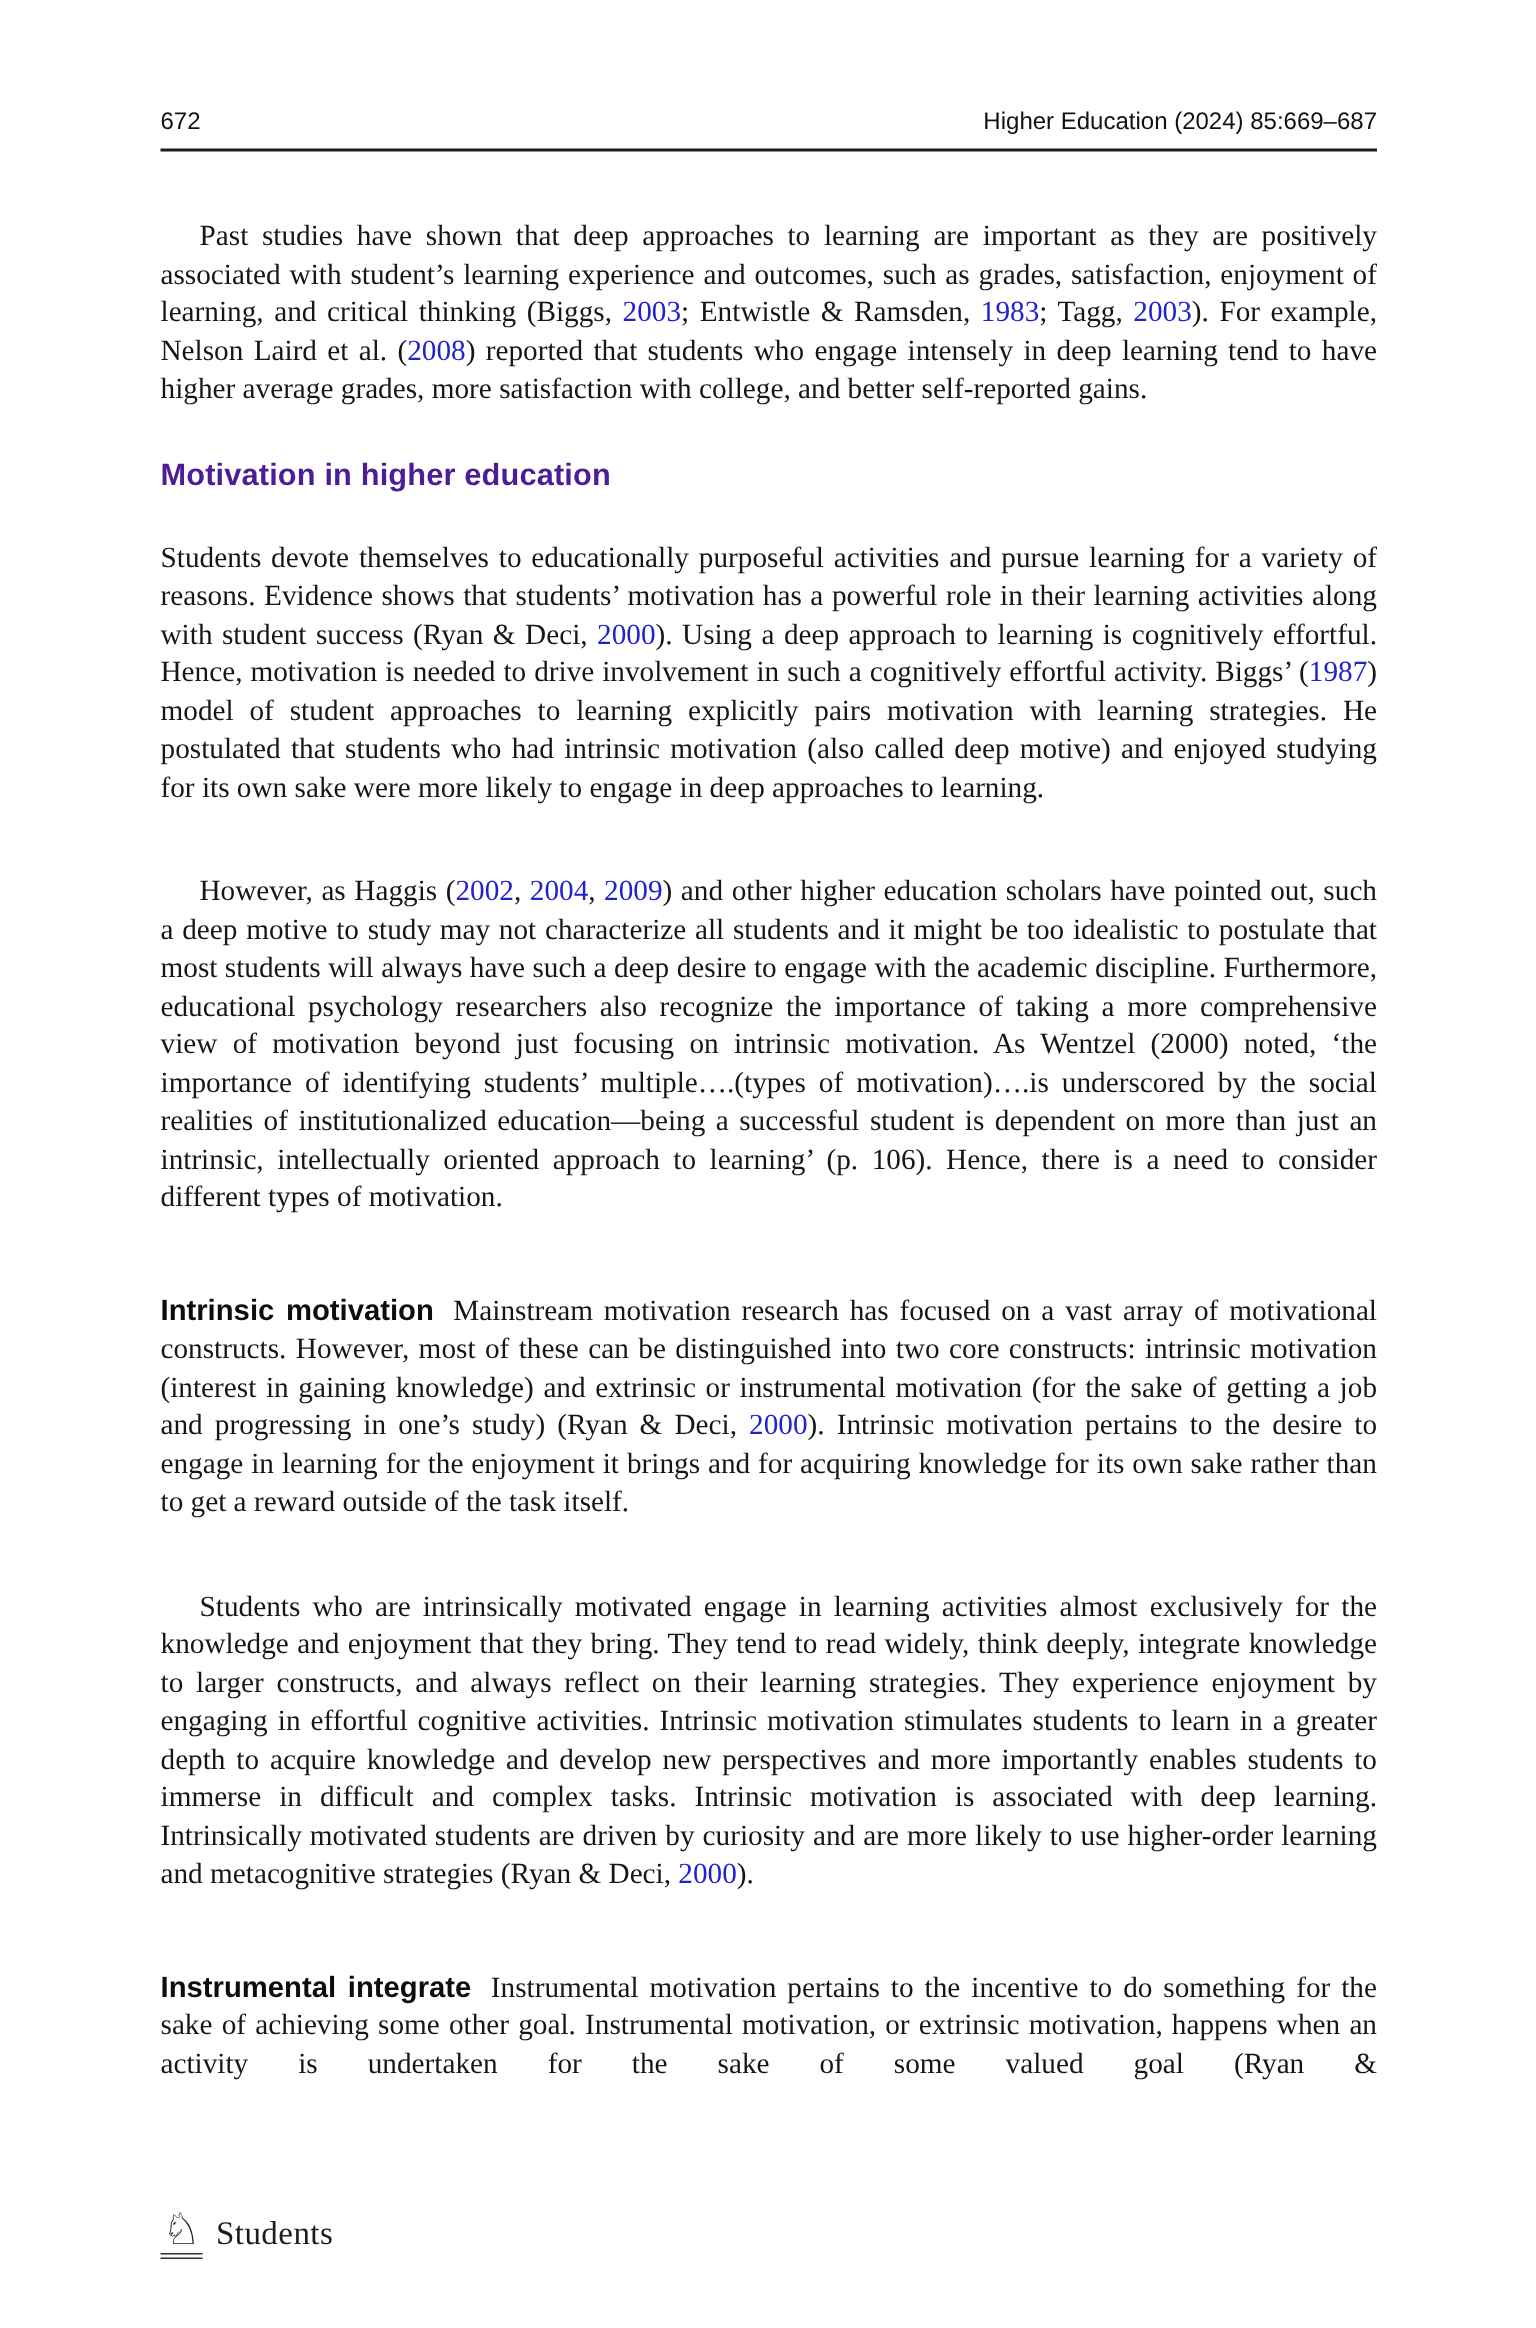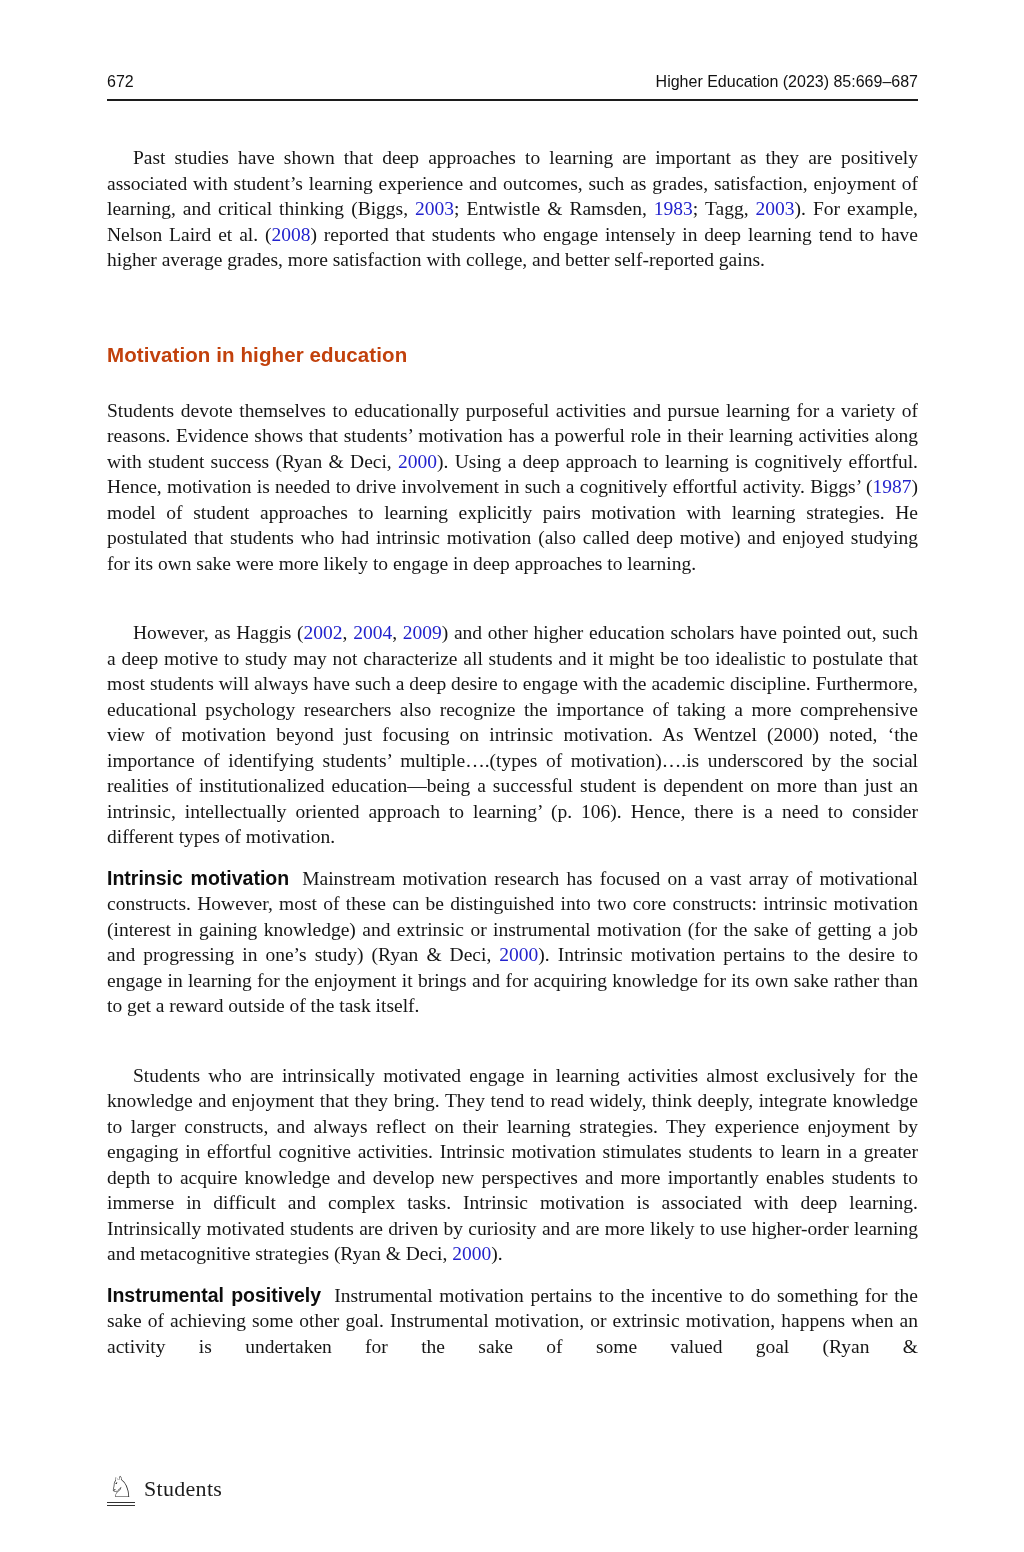--- a/index.html
+++ b/index.html
@@ -24,25 +24,25 @@
   main { margin-top: 31px; }
   p.para {
     font-size: 19.5px; line-height: 25.5px;
     text-align: justify;
     color: var(--text-color);
   }
   p.indent { text-indent: 26px; margin-top: 44px; }
   p.justify-last { text-align-last: justify; }
   h2.section-heading {
     font-family: "Liberation Sans", sans-serif;
-    font-weight: 700; font-size: 20.5px; color: #c2410c;
-    margin-top: 70px; margin-bottom: 31px;
+    font-weight: 700; font-size: 20.5px; color: #4c1d95;
+    margin-top: 32px; margin-bottom: 31px;
     letter-spacing: 0.1px;
   }
-  .block-gap { margin-top: 16px; }
+  .block-gap { margin-top: 50px; }
   .runin-head {
     font-family: "Liberation Sans", sans-serif;
     font-weight: 700; font-size: 19.5px; color: #0d0d0d;
     margin-right: 13px;
   }
   .cite { color: var(--link-color); text-decoration: none; cursor: pointer; }
   footer {
     position: absolute; left: 107px; top: 1472px;
     display: flex; align-items: center; gap: 9px;
   }
@@ -57,41 +57,41 @@
     font-size: 22px; color: #1d1d1d; letter-spacing: 0.3px;
   }
 </style>
 </head>
 <body>
 
 <div class="page">
 
   <div class="running-head">
     <span>672</span>
-    <span>Higher Education (2023) 85:669–687</span>
+    <span>Higher Education (2024) 85:669–687</span>
   </div>
 
   <main>
 
     <p class="para indent"><span>Past studies have shown that deep approaches to learning are important as they are positively associated with student’s learning experience and outcomes, such as grades, satisfaction, enjoyment of learning, and critical thinking (Biggs, </span><a class="cite">2003</a><span>; Entwistle &amp; Ramsden, </span><a class="cite">1983</a><span>; Tagg, </span><a class="cite">2003</a><span>). For example, Nelson Laird et al. (</span><a class="cite">2008</a><span>) reported that students who engage intensely in deep learning tend to have higher average grades, more satisfaction with college, and better self-reported gains.</span></p>
 
     <h2 class="section-heading">Motivation in higher education</h2>
 
     <p class="para"><span>Students devote themselves to educationally purposeful activities and pursue learning for a variety of reasons. Evidence shows that students’ motivation has a powerful role in their learning activities along with student success (Ryan &amp; Deci, </span><a class="cite">2000</a><span>). Using a deep approach to learning is cognitively effortful. Hence, motivation is needed to drive involvement in such a cognitively effortful activity. Biggs’ (</span><a class="cite">1987</a><span>) model of student approaches to learning explicitly pairs motivation with learning strategies. He postulated that students who had intrinsic motivation (also called deep motive) and enjoyed studying for its own sake were more likely to engage in deep approaches to learning.</span></p>
 
     <p class="para indent"><span>However, as Haggis (</span><a class="cite">2002</a><span>, </span><a class="cite">2004</a><span>, </span><a class="cite">2009</a><span>) and other higher education scholars have pointed out, such a deep motive to study may not characterize all students and it might be too idealistic to postulate that most students will always have such a deep desire to engage with the academic discipline. Furthermore, educational psychology researchers also recognize the importance of taking a more comprehensive view of motivation beyond just focusing on intrinsic motivation. As Wentzel (2000) noted, ‘the importance of identifying students’ multiple….(types of motivation)….is underscored by the social realities of institutionalized education—being a successful student is dependent on more than just an intrinsic, intellectually oriented approach to learning’ (p. 106). Hence, there is a need to consider different types of motivation.</span></p>
 
     <p class="para block-gap">
       <span class="runin-head">Intrinsic motivation</span><span><span>Mainstream motivation research has focused on a vast array of motivational constructs. However, most of these can be distinguished into two core constructs: intrinsic motivation (interest in gaining knowledge) and extrinsic or instrumental motivation (for the sake of getting a job and progressing in one’s study) (Ryan &amp; Deci, </span><a class="cite">2000</a><span>). Intrinsic motivation pertains to the desire to engage in learning for the enjoyment it brings and for acquiring knowledge for its own sake rather than to get a reward outside of the task itself.</span></span>
     </p>
 
     <p class="para indent"><span>Students who are intrinsically motivated engage in learning activities almost exclusively for the knowledge and enjoyment that they bring. They tend to read widely, think deeply, integrate knowledge to larger constructs, and always reflect on their learning strategies. They experience enjoyment by engaging in effortful cognitive activities. Intrinsic motivation stimulates students to learn in a greater depth to acquire knowledge and develop new perspectives and more importantly enables students to immerse in difficult and complex tasks. Intrinsic motivation is associated with deep learning. Intrinsically motivated students are driven by curiosity and are more likely to use higher-order learning and metacognitive strategies (Ryan &amp; Deci, </span><a class="cite">2000</a><span>).</span></p>
 
     <p class="para block-gap justify-last">
-      <span class="runin-head">Instrumental positively</span><span><span>Instrumental motivation pertains to the incentive to do something for the sake of achieving some other goal. Instrumental motivation, or extrinsic motivation, happens when an activity is undertaken for the sake of some valued goal (Ryan &amp;</span></span>
+      <span class="runin-head">Instrumental integrate</span><span><span>Instrumental motivation pertains to the incentive to do something for the sake of achieving some other goal. Instrumental motivation, or extrinsic motivation, happens when an activity is undertaken for the sake of some valued goal (Ryan &amp;</span></span>
     </p>
 
   </main>
 
 </div>
 
 <footer>
   <span class="logo-mark">♘</span>
   <span class="logo-text">Students</span>
 </footer>

